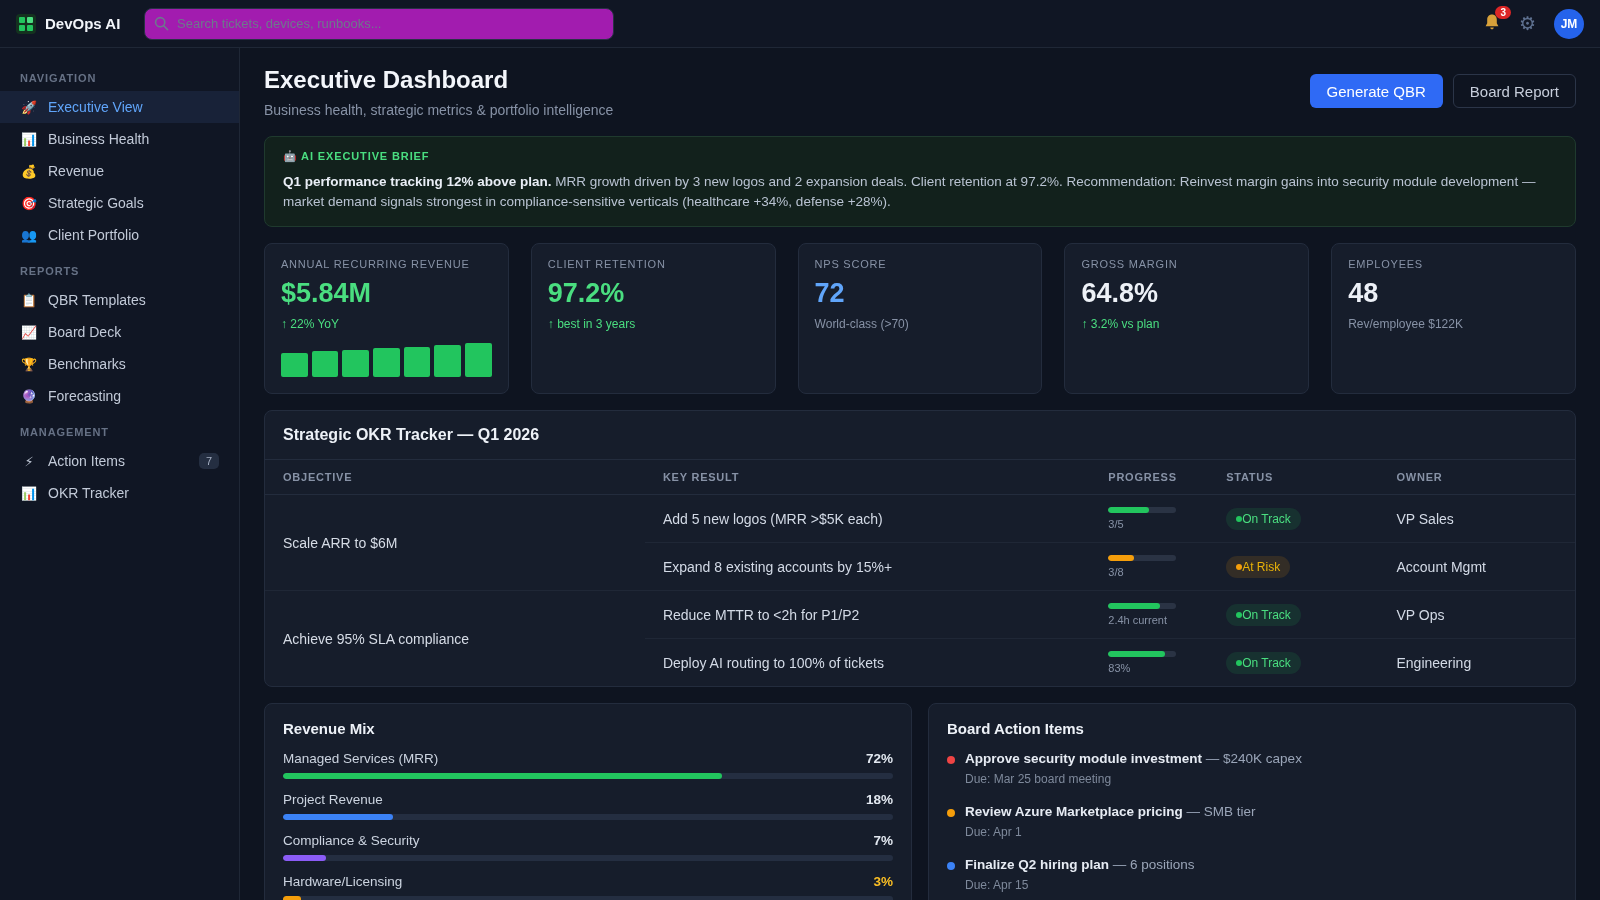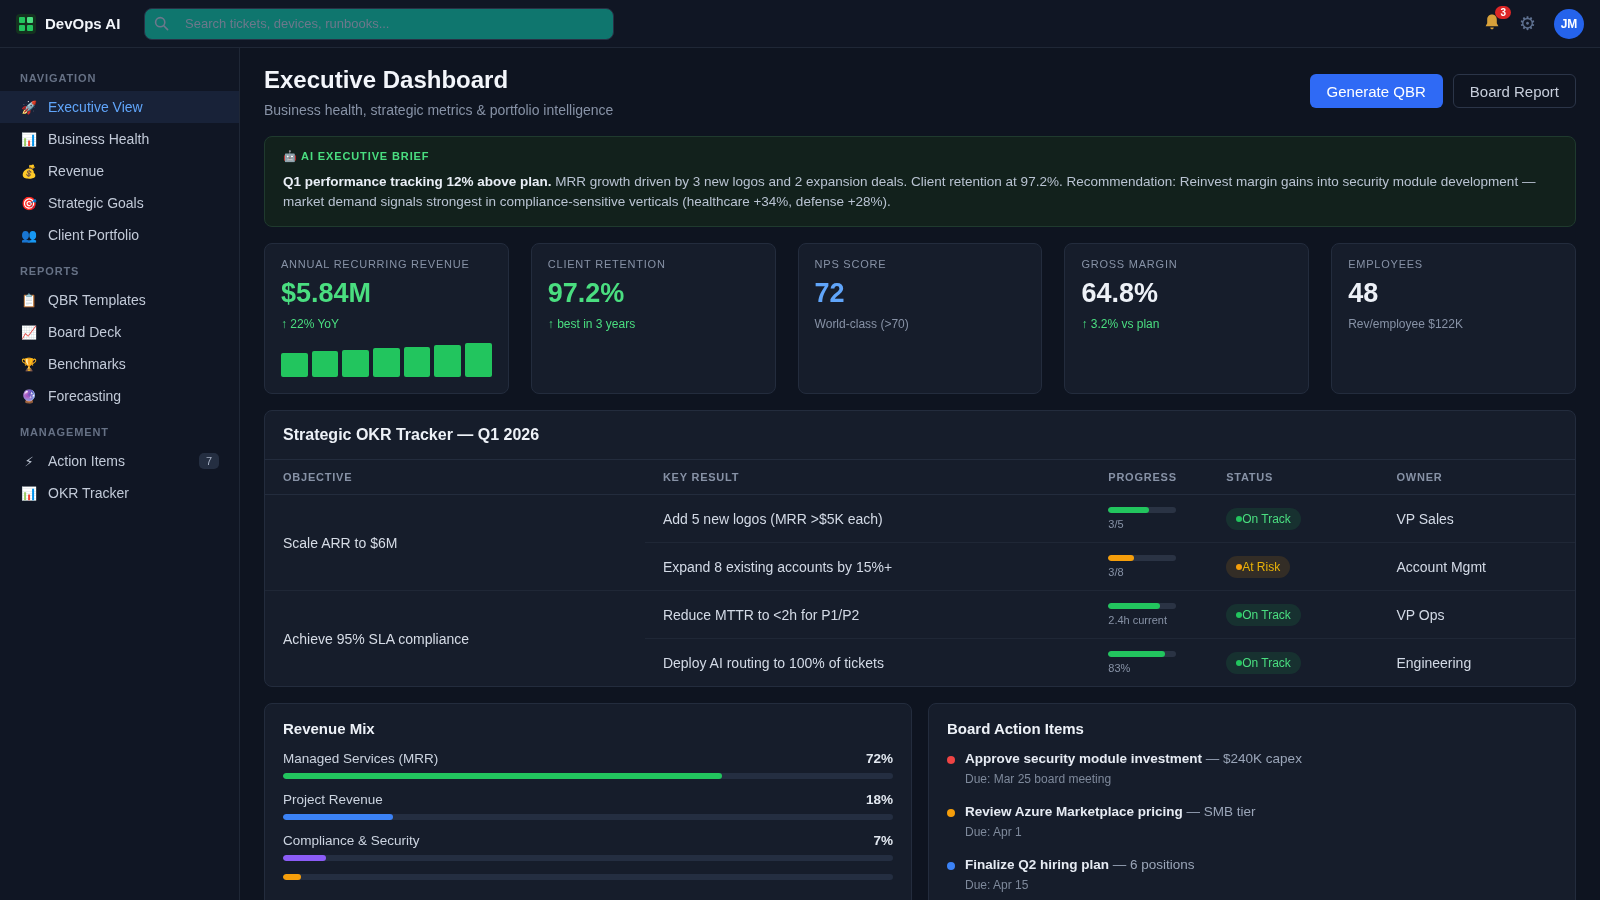--- a/index.html
+++ b/index.html
@@ -13,22 +13,22 @@
   .topbar { height:48px; background:#101624; border-bottom:1px solid #1f2736;
     display:flex; align-items:center; padding:0 16px; gap:16px; }
   .brand { display:flex; align-items:center; gap:9px; width:112px; flex:none; }
   .logo { width:20px; height:20px; border-radius:4px; background:#14321f;
     display:grid; grid-template-columns:1fr 1fr; grid-template-rows:1fr 1fr; gap:2px; padding:3px; }
   .logo span { background:#22c55e; border-radius:1px; }
   .logo span:nth-child(2){ background:#4ade80; }
   .brand-name { font-weight:bold; font-size:15px; color:#f2f5fa; white-space:nowrap; }
   .searchwrap { position:relative; width:470px; flex:none; }
   .searchwrap svg { position:absolute; left:10px; top:8px; }
-  .search { width:100%; height:32px; background:#0f766e; border:1px solid #283145;
-    border-radius:8px; color:#cbd3e0; padding:0 12px 0 40px; font-size:13px; outline:none;
+  .search { width:100%; height:32px; background:#a21caf; border:1px solid #283145;
+    border-radius:8px; color:#cbd3e0; padding:0 12px 0 32px; font-size:13px; outline:none;
     font-family:inherit; }
   .search::placeholder { color:#6d788c; }
   .topspacer { flex:1; }
   .topicons { display:flex; align-items:center; gap:18px; }
   .bellwrap { position:relative; cursor:pointer; }
   .badge { position:absolute; top:-7px; right:-10px; background:#dc2626; color:#fff;
     font-size:10px; font-weight:bold; border-radius:8px; padding:1px 5px; }
   .gear { font-size:19px; color:#5e7190; cursor:pointer; line-height:1; }
   .avatar { width:30px; height:30px; border-radius:50%; background:#2563eb; color:#fff;
     font-size:12px; font-weight:bold; display:flex; align-items:center; justify-content:center; cursor:pointer; }
@@ -354,20 +354,24 @@
         <div class="mix-row">
           <div class="mix-head">
             <span>Compliance &amp; Security</span>
             <span class="mix-pct" style="color: rgb(226, 232, 240);">7%</span>
           </div>
           <div class="mix-track">
               <div class="mix-fill" style="width: 7%; background-color: rgb(139, 92, 246);"></div>
             </div>
         </div>
         <div class="mix-row">
+          <div class="mix-head">
+            <span>Hardware/Licensing</span>
+            <span class="mix-pct" style="color: rgb(251, 191, 36);">3%</span>
+          </div>
           <div class="mix-track">
               <div class="mix-fill" style="width: 3%; background-color: rgb(245, 158, 11);"></div>
             </div>
         </div>
       </div>
 
       <div class="card">
         <div class="card-title">Board Action Items</div>
         <div class="action">
           <span class="adot" style="background-color: rgb(239, 68, 68);"></span>

